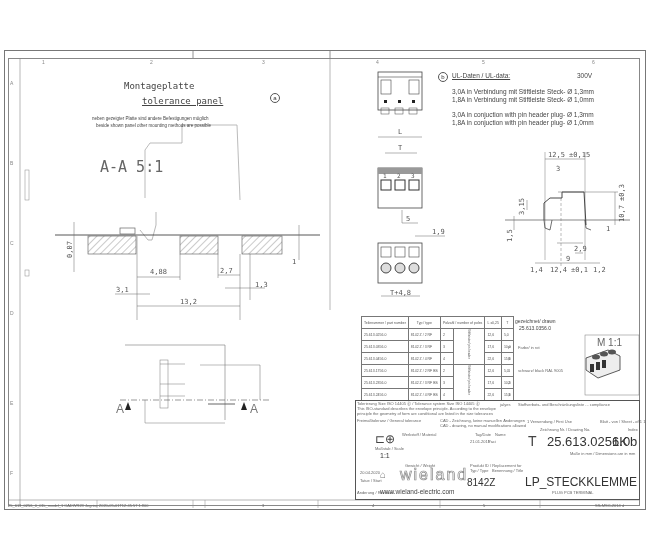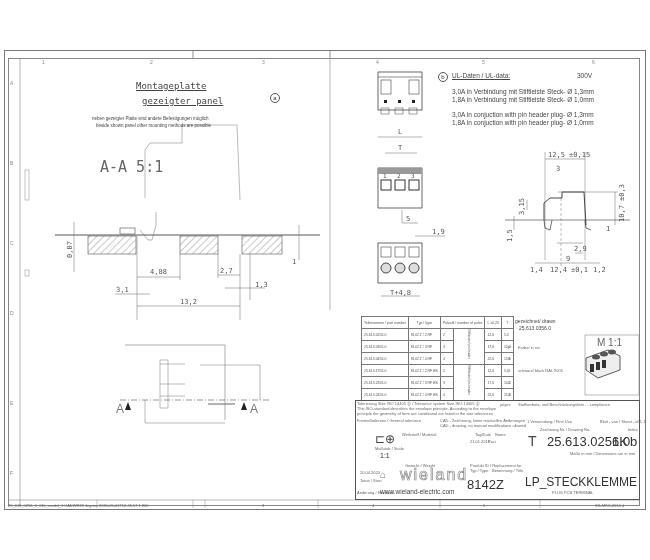--- a/index.html
+++ b/index.html
@@ -149,22 +149,22 @@
   <rect x="585" y="335" width="54" height="60" fill="none" stroke="#777" stroke-width="0.5"></rect>
 
   <line x1="97" y1="500" x2="97" y2="508" stroke="#888" stroke-width="0.5"></line>
   <line x1="193" y1="500" x2="193" y2="508" stroke="#888" stroke-width="0.5"></line>
   <line x1="205" y1="500" x2="205" y2="508" stroke="#888" stroke-width="0.5"></line>
   <line x1="318" y1="500" x2="318" y2="508" stroke="#888" stroke-width="0.5"></line>
   <line x1="440" y1="500" x2="440" y2="508" stroke="#888" stroke-width="0.5"></line>
   <line x1="540" y1="500" x2="540" y2="508" stroke="#888" stroke-width="0.5"></line>
 </svg>
 
-<div class="txt mono" style="left:136px;top:81px;font-size:9px;text-decoration:underline;color:#444">Montageplatte</div>
-<div class="txt mono" style="left:142px;top:96px;font-size:9px;text-decoration:underline;color:#444">gezeigter panel</div>
+<div class="txt mono" style="left:124px;top:81px;font-size:9px;color:#444">Montageplatte</div>
+<div class="txt mono" style="left:142px;top:96px;font-size:9px;text-decoration:underline;color:#444">tolerance panel</div>
 <div class="txt" style="left:270px;top:93px;width:8px;height:8px;border:1px solid #555;border-radius:50%;font-size:6px;text-align:center;line-height:8px">a</div>
 <div class="txt" style="left:92px;top:116px;font-size:4.5px;color:#444">neben gezeigter Platte sind andere Befestigungen möglich</div>
 <div class="txt" style="left:96px;top:123px;font-size:4.5px;color:#444">beside shown panel other mounting methods are possible</div>
 <div class="txt mono" style="left:100px;top:158px;font-size:15px;color:#666">A-A 5:1</div>
 
 <div class="dim txt" style="left:66px;top:258px;transform:rotate(-90deg);transform-origin:left top">0,07</div>
 <div class="dim txt" style="left:150px;top:268px">4,88</div>
 <div class="dim txt" style="left:220px;top:267px">2,7</div>
 <div class="dim txt" style="left:116px;top:286px">3,1</div>
 <div class="dim txt" style="left:255px;top:281px">1,3</div>
@@ -300,21 +300,21 @@
 <div class="txt tiny" style="left:405px;top:463px">Gewicht / Weight</div>
 <div class="txt tiny" style="left:470px;top:463px">Produkt ID / Replacement for</div>
 
 <div class="txt tiny" style="left:360px;top:470px">20.04.2020</div>
 <div class="txt tiny" style="left:360px;top:478px">Tatue / Start</div>
 <div class="txt tiny" style="left:357px;top:490px">Änderung / Revision</div>
 <div class="txt" style="left:380px;top:469px;font-size:10px;color:#777">⌂</div>
 <div class="txt" style="left:400px;top:466px;font-size:16px;color:#fff;-webkit-text-stroke:0.7px #888;letter-spacing:2px">wieland</div>
 <div class="txt" style="left:380px;top:488px;font-size:6.5px;color:#444">www.wieland-electric.com</div>
 <div class="txt tiny" style="left:470px;top:468px">Typ / Type</div>
-<div class="txt" style="left:467px;top:477px;font-size:13px;color:#333">8142Z</div>
+<div class="txt" style="left:467px;top:477px;font-size:10px;color:#333">8142Z</div>
 <div class="txt tiny" style="left:492px;top:468px">Benennung / Title</div>
 <div class="txt" style="left:525px;top:475px;font-size:12px;color:#333">LP_STECKKLEMME</div>
 <div class="txt tiny" style="left:552px;top:490px">PLUG PCB TERMINAL</div>
 
 <div class="txt tiny" style="left:8px;top:503px">25_613_0256_0_01k_model_1 CADWR23 Jegrise 2020-05-01T12:45:57 1:800</div>
 <div class="txt tiny" style="left:262px;top:503px">3</div>
 <div class="txt tiny" style="left:372px;top:503px">4</div>
 <div class="txt tiny" style="left:483px;top:503px">5</div>
 <div class="txt tiny" style="left:595px;top:503px">SS-MSC-2014 d</div>
 

